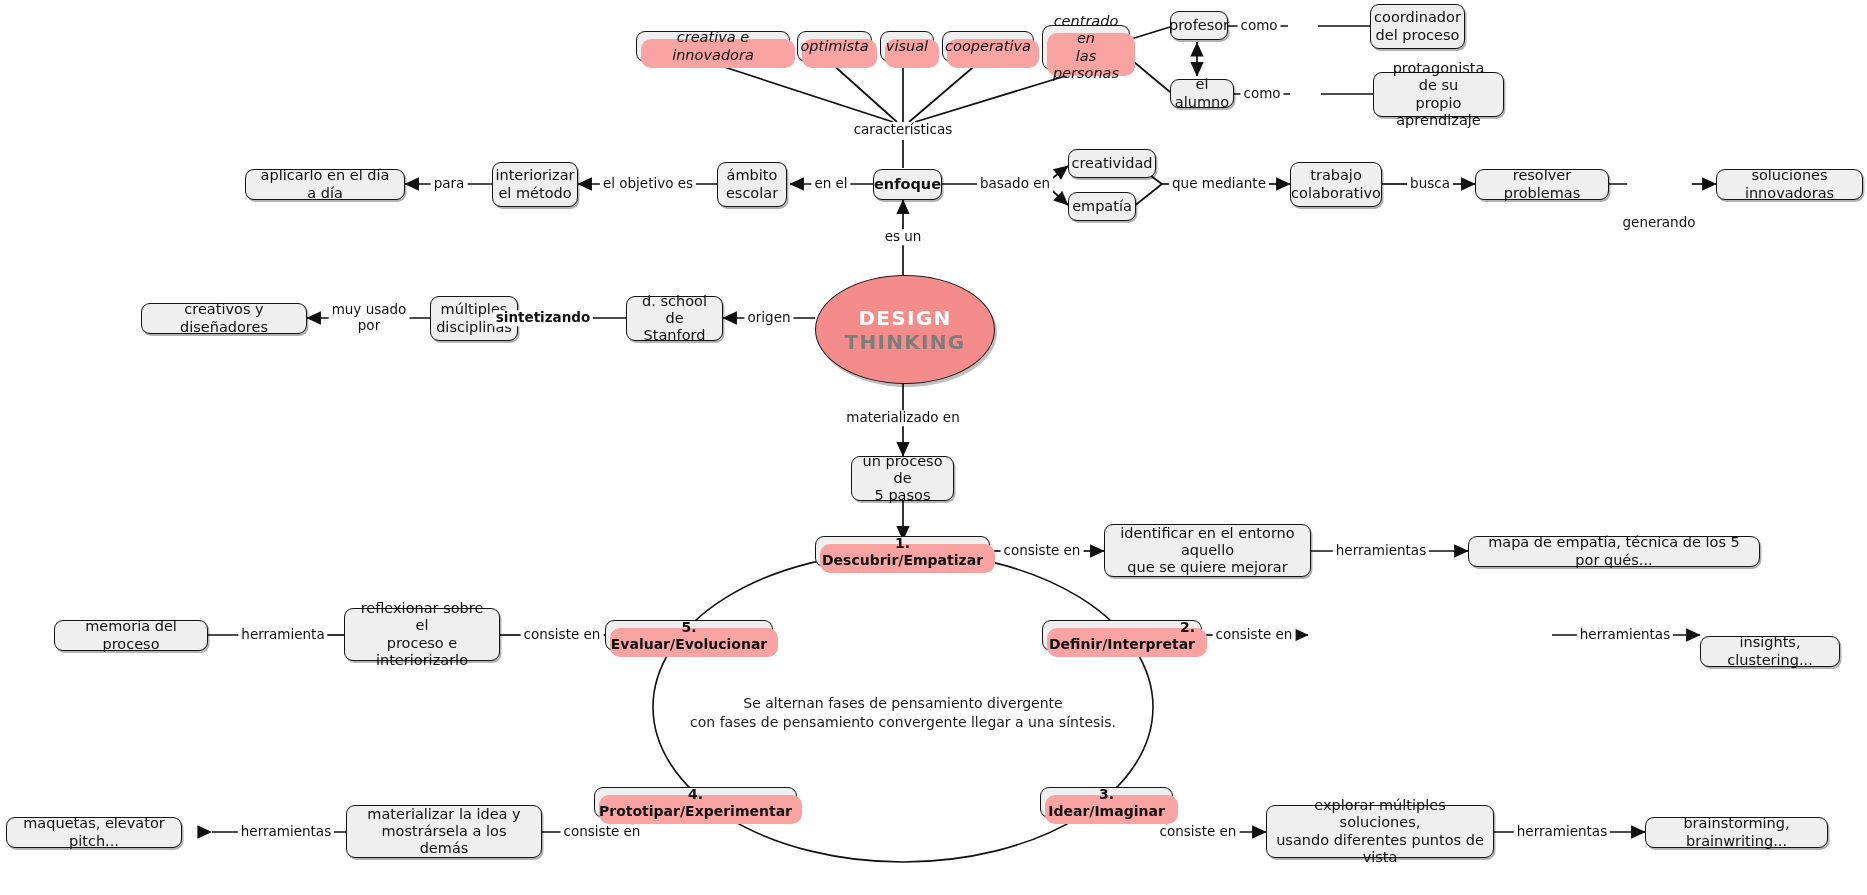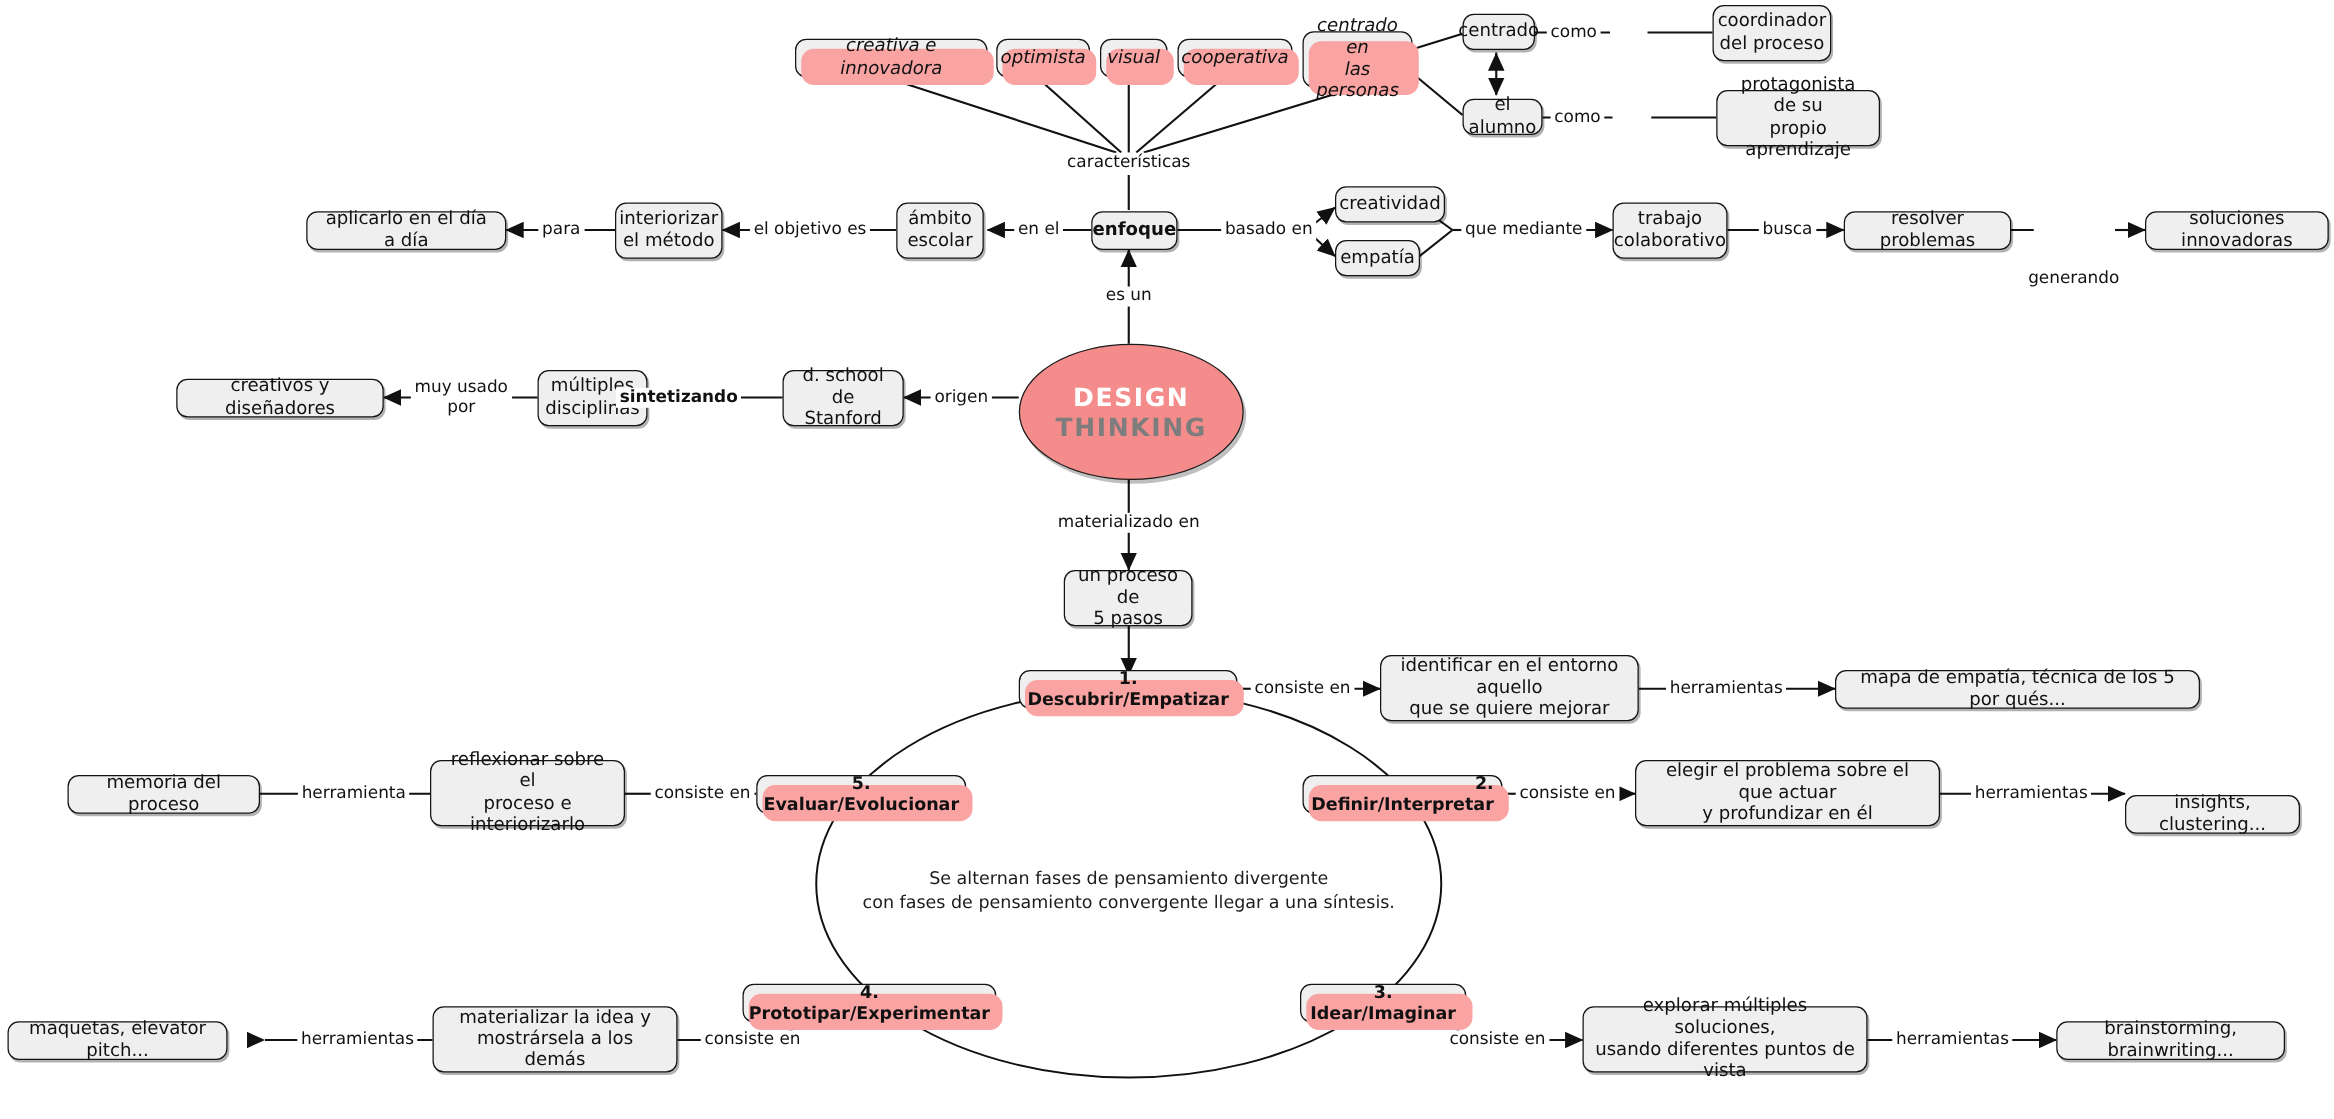--- a/index.html
+++ b/index.html
@@ -177,21 +177,21 @@
     </g>
   </svg>
 
   <div class="node italic hl" style="left:636px;top:31px;width:154px;height:31px;">creativa e innovadora</div>
   <div class="node italic hl" style="left:797px;top:31px;width:75px;height:31px;">optimista</div>
   <div class="node italic hl" style="left:880px;top:31px;width:54px;height:31px;">visual</div>
   <div class="node italic hl" style="left:942px;top:31px;width:92px;height:31px;">cooperativa</div>
   <div class="node italic hl" style="left:1042px;top:25px;width:88px;height:45px;">centrado en
 las personas</div>
 
-  <div class="node" style="left:1170px;top:11px;width:58px;height:29px;">centrado</div>
+  <div class="node" style="left:1170px;top:11px;width:58px;height:29px;">profesor</div>
   <div class="node" style="left:1170px;top:79px;width:64px;height:29px;">el alumno</div>
   <div class="node" style="left:1370px;top:4px;width:95px;height:45px;">coordinador
 del proceso</div>
   <div class="node" style="left:1373px;top:72px;width:131px;height:45px;">protagonista de su
 propio aprendizaje</div>
 
   <div class="node" style="left:245px;top:169px;width:160px;height:31px;">aplicarlo en el día a día</div>
   <div class="node" style="left:492px;top:162px;width:86px;height:45px;">interiorizar
 el método</div>
   <div class="node" style="left:717px;top:162px;width:70px;height:45px;">ámbito
@@ -221,22 +221,20 @@
   <div class="node bold hl" style="left:815px;top:536px;width:175px;height:31px;font-size:14px;">1. Descubrir/Empatizar</div>
   <div class="node bold hl" style="left:1042px;top:620px;width:160px;height:31px;font-size:14px;text-align:right;">2. Definir/Interpretar</div>
   <div class="node bold hl" style="left:1040px;top:787px;width:133px;height:31px;font-size:14px;">3. Idear/Imaginar</div>
   <div class="node bold hl" style="left:594px;top:787px;width:203px;height:31px;font-size:14px;">4. Prototipar/Experimentar</div>
   <div class="node bold hl" style="left:605px;top:620px;width:168px;height:31px;font-size:14px;">5. Evaluar/Evolucionar</div>
 
   <div class="node" style="left:1104px;top:524px;width:207px;height:53px;">identificar en el entorno aquello
 que se quiere mejorar</div>
   <div class="node" style="left:1468px;top:536px;width:292px;height:31px;">mapa de empatía, técnica de los 5 por qués...</div>
 
-  <div class="node" style="left:1308px;top:608px;width:244px;height:53px;">elegir el problema sobre el que actuar
-y profundizar en él</div>
   <div class="node" style="left:1700px;top:636px;width:140px;height:31px;">insights, clustering...</div>
 
   <div class="node" style="left:1266px;top:805px;width:228px;height:53px;">explorar múltiples soluciones,
 usando diferentes puntos de vista</div>
   <div class="node" style="left:1645px;top:817px;width:183px;height:31px;">brainstorming, brainwriting...</div>
 
   <div class="node" style="left:346px;top:805px;width:196px;height:53px;">materializar la idea y
 mostrársela a los demás</div>
   <div class="node" style="left:6px;top:817px;width:176px;height:31px;">maquetas, elevator pitch...</div>
 

